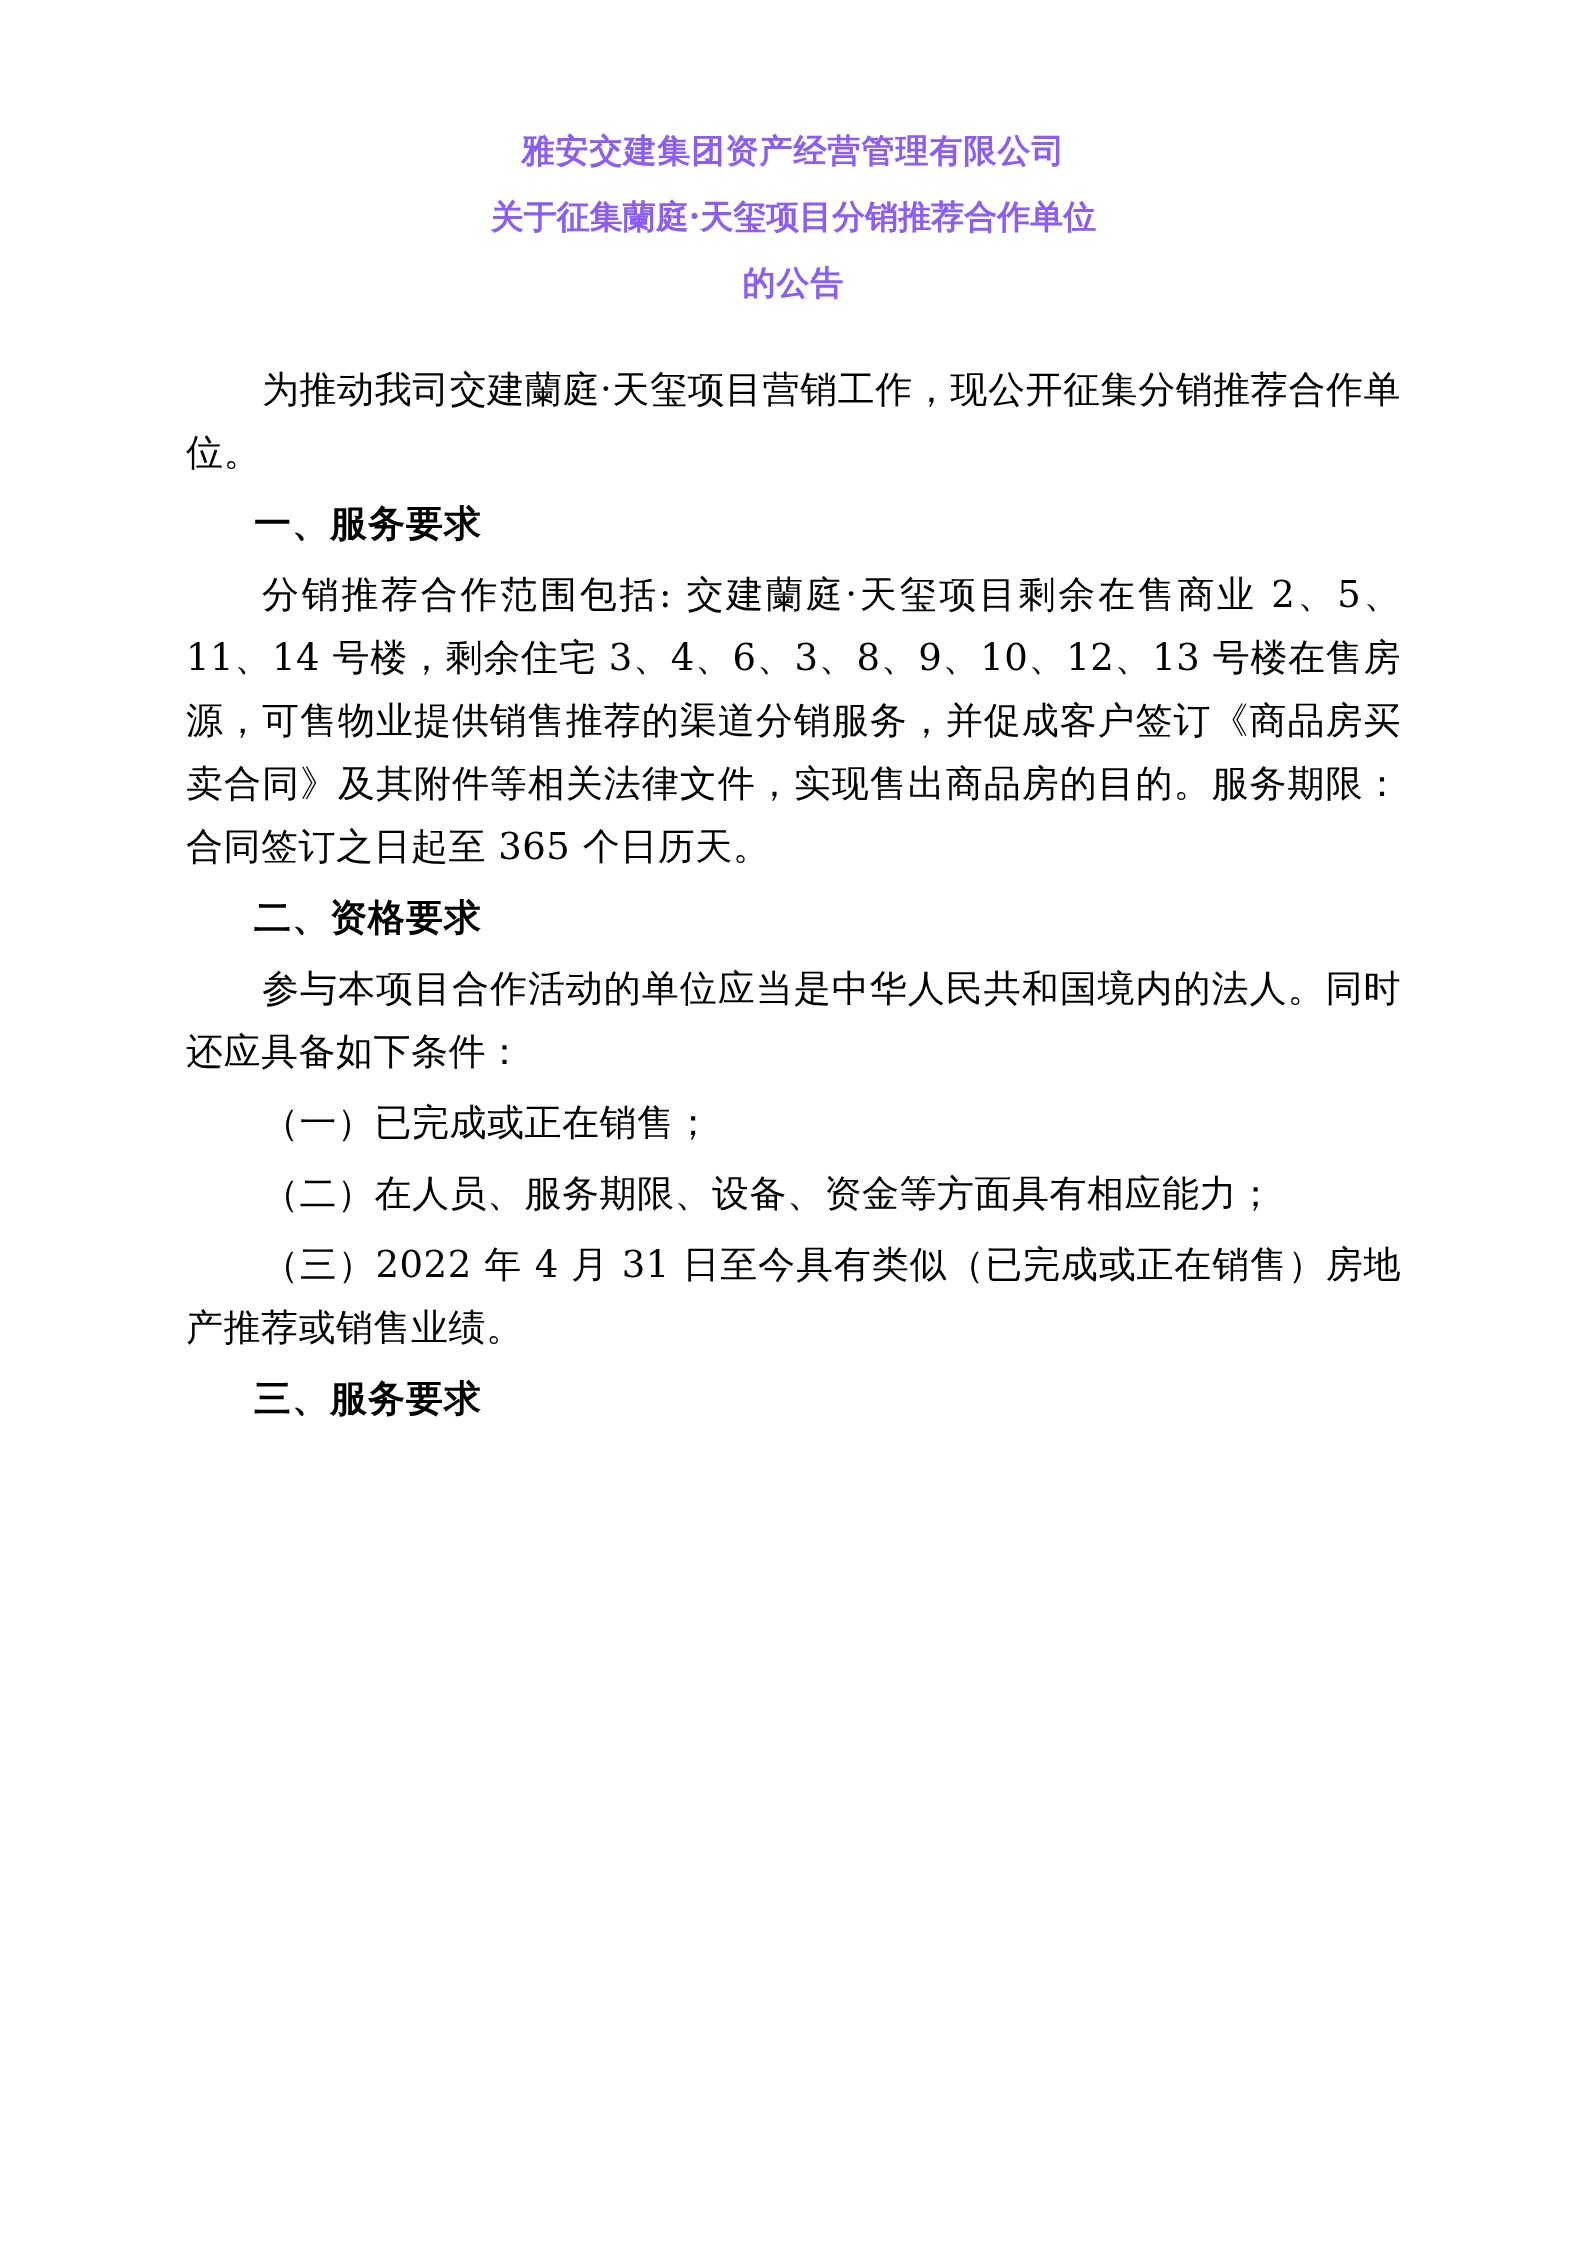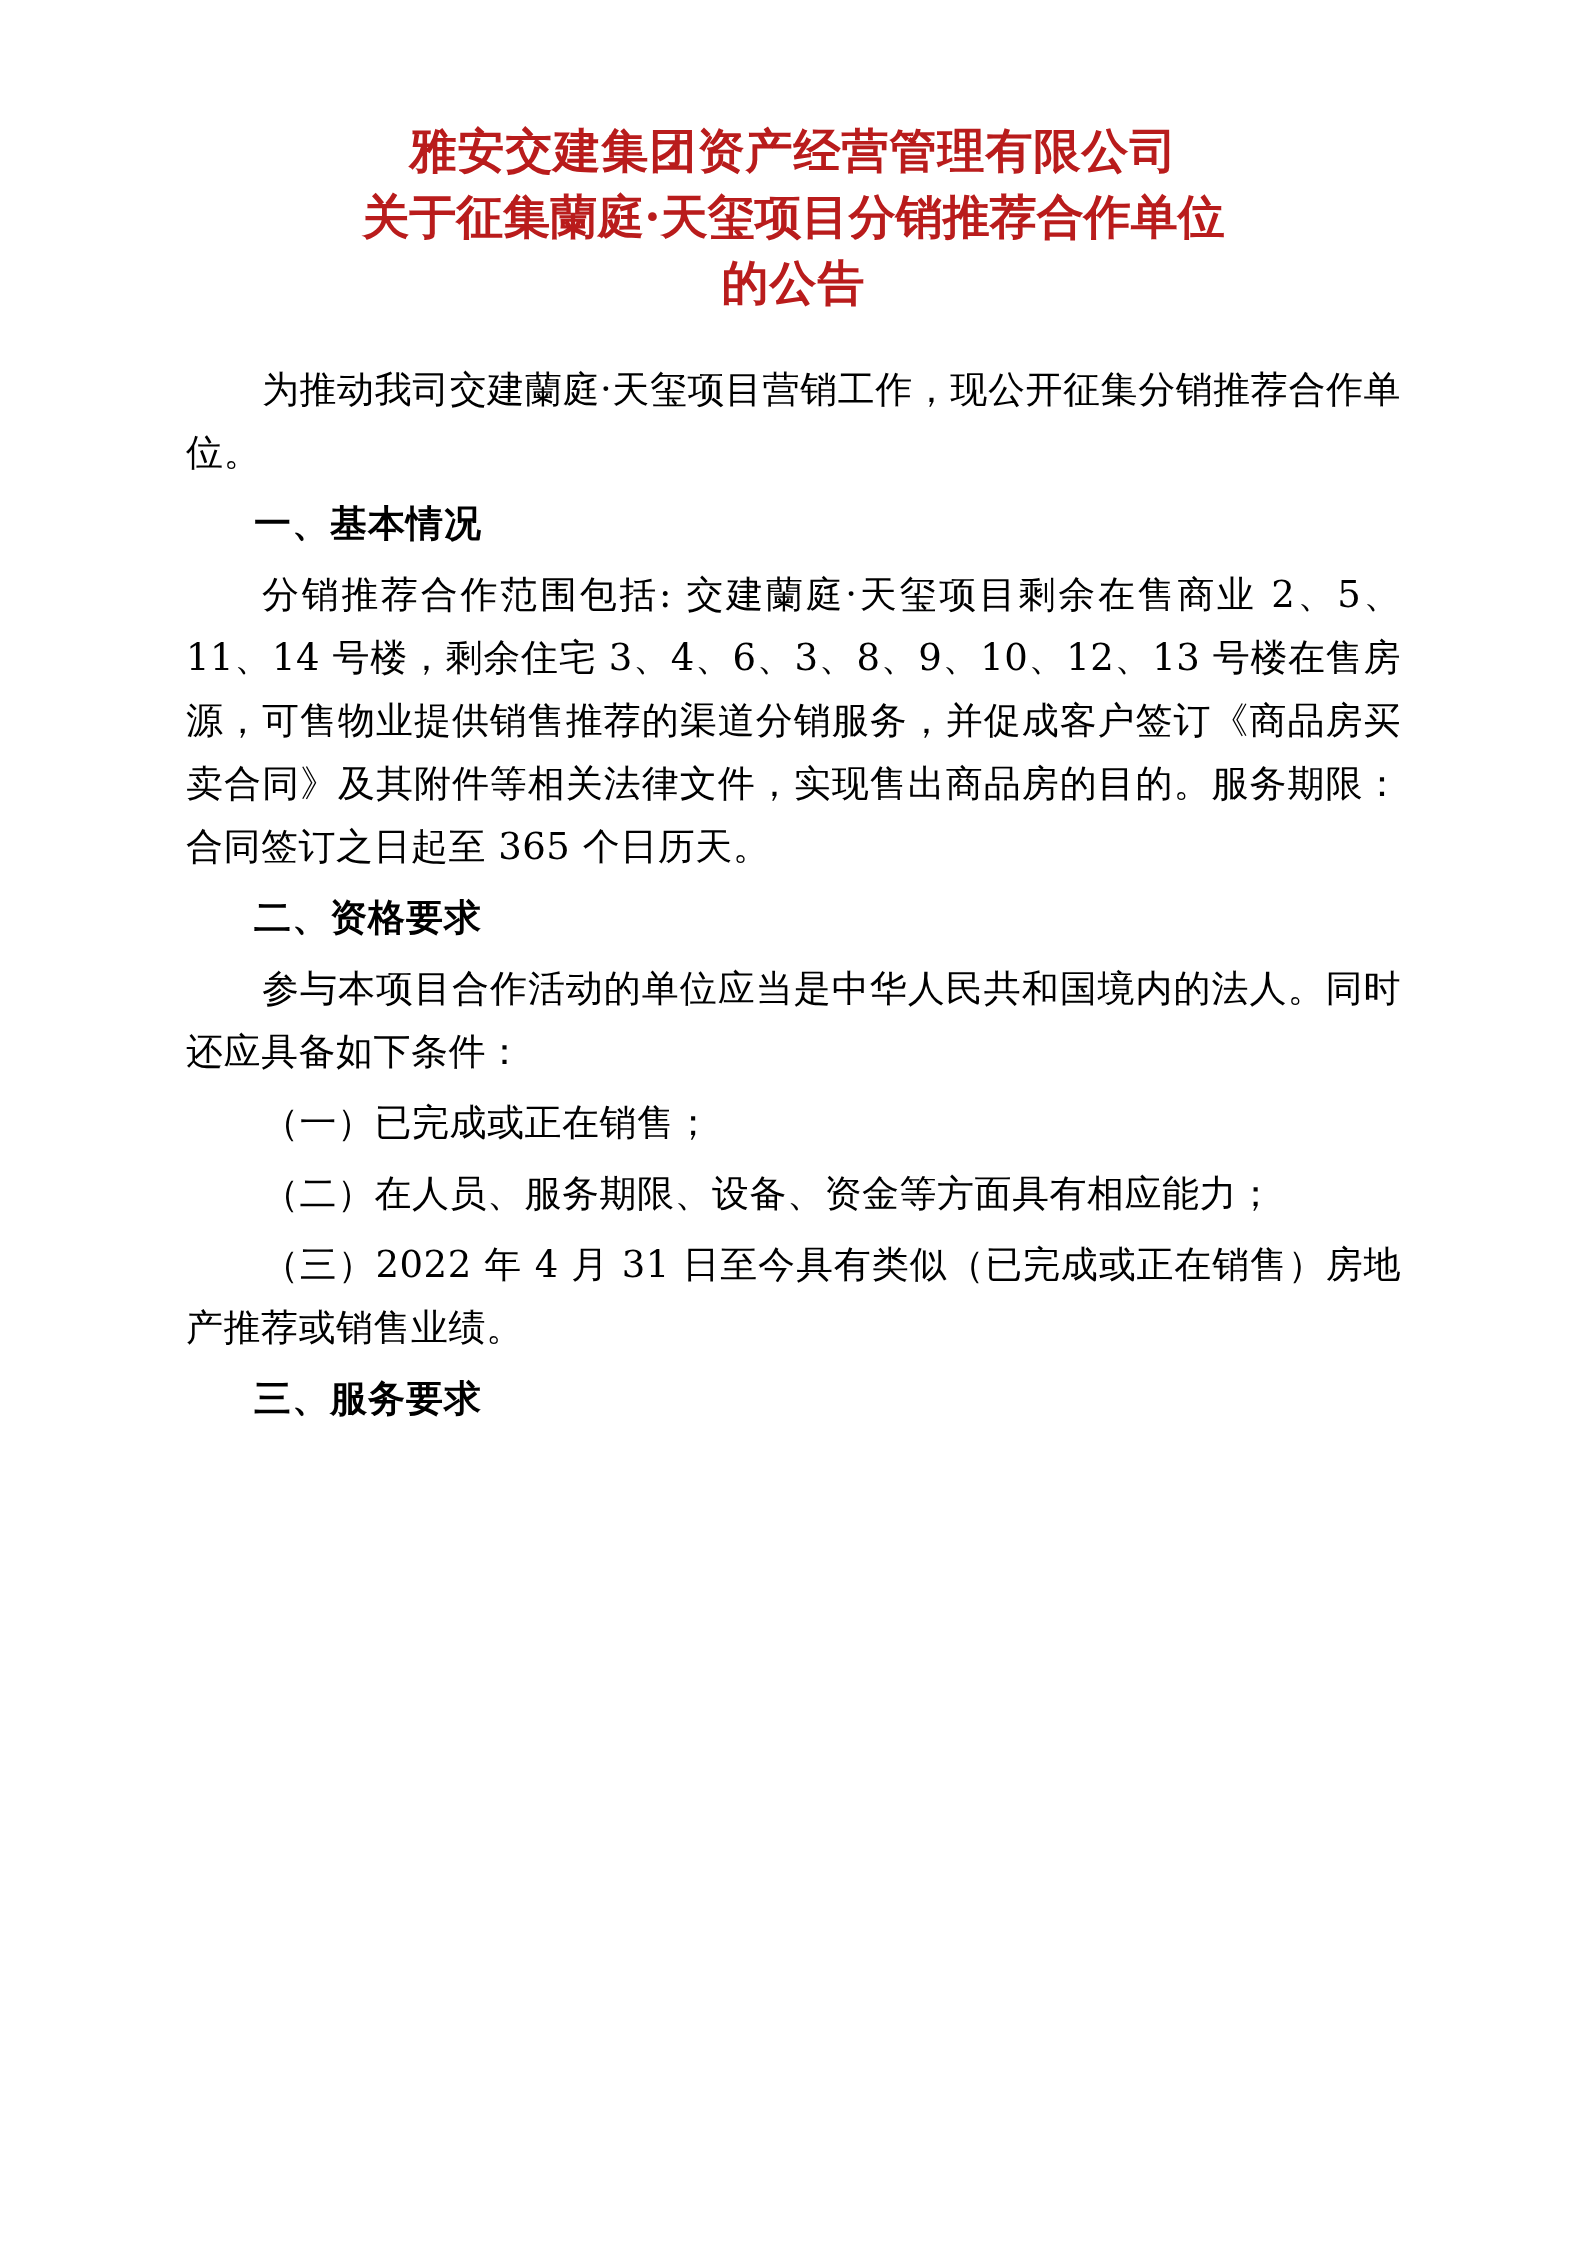--- a/index.html
+++ b/index.html
@@ -18,25 +18,25 @@
     box-sizing: border-box;
     width: 1587px;
     height: 2245px;
     padding: 118px 178px 0 178px;
     background: #ffffff;
   }
   .doc-title {
     text-align: center;
     font-family: "DejaVu Serif", "Liberation Serif", serif;
     font-weight: bold;
-    font-size: 47px;
+    font-size: 33px;
     line-height: 66px;
     letter-spacing: 1px;
     margin: 0 0 42px 0;
-    color: #b91c1c;
+    color: #8b5cf6;
   }
   .doc-title .tline {
     display: block;
     white-space: nowrap;
   }
   .doc-title .tline.l2 {
     letter-spacing: 0px;
   }
   p.para {
     margin: 8px;
@@ -63,21 +63,21 @@
 <div class="page">
 
   <div class="doc-title">
     <span class="tline l1">雅安交建集团资产经营管理有限公司</span>
     <span class="tline l2">关于征集蘭庭·天玺项目分销推荐合作单位</span>
     <span class="tline l3">的公告</span>
   </div>
 
   <p class="para">为推动我司交建蘭庭·天玺项目营销工作，现公开征集分销推荐合作单位。</p>
 
-  <h2 class="section">一、基本情况</h2>
+  <h2 class="section">一、服务要求</h2>
 
   <p class="para">分销推荐合作范围包括: 交建蘭庭·天玺项目剩余在售商业 2、5、11、14 号楼，剩余住宅 3、4、6、3、8、9、10、12、13 号楼在售房源，可售物业提供销售推荐的渠道分销服务，并促成客户签订《商品房买卖合同》及其附件等相关法律文件，实现售出商品房的目的。服务期限：合同签订之日起至 365 个日历天。</p>
 
   <h2 class="section">二、资格要求</h2>
 
   <p class="para">参与本项目合作活动的单位应当是中华人民共和国境内的法人。同时还应具备如下条件：</p>
 
   <p class="para">（一）已完成或正在销售；</p>
 
   <p class="para">（二）在人员、服务期限、设备、资金等方面具有相应能力；</p>

